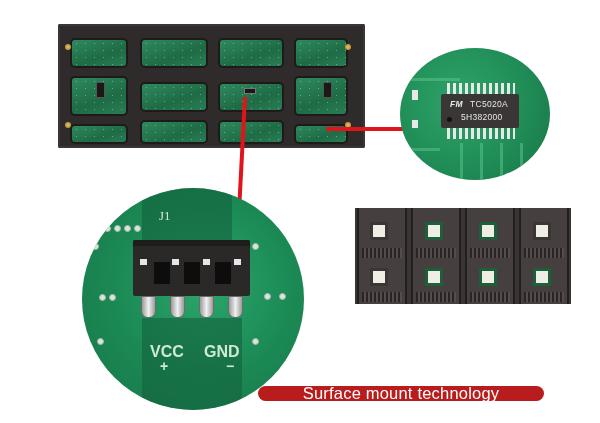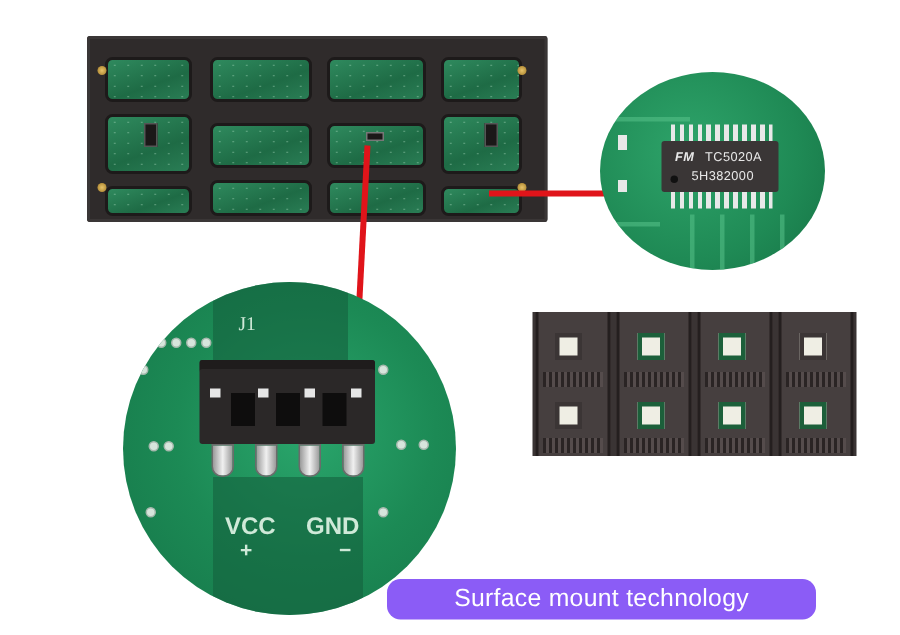--- a/index.html
+++ b/index.html
@@ -83,22 +83,22 @@
   .smd {
     position: absolute; left: 355px; top: 208px; width: 216px; height: 96px;
     background: #3a3434; overflow: hidden;
   }
   .smd-col { position: absolute; top: 0; width: 50px; height: 96px; background: #463f3f; border-left: 2px solid #241f1f; border-right: 2px solid #241f1f; }
   .smd-led { position: absolute; width: 18px; height: 18px; background: #efeee4; border: 3px solid #1c5f3a; }
   .smd-rib { position: absolute; width: 40px; height: 10px; background: repeating-linear-gradient(90deg,#2a2424 0 2px,#554c4c 2px 4px); }
 
   
   .caption {
-    position: absolute; left: 258px; top: 386px; width: 286px; height: 27px;
-    background: #8b5cf6; border-radius: 9px;
+    position: absolute; left: 258px; top: 386px; width: 286px; height: 15px;
+    background: #b91c1c; border-radius: 9px;
     color: #ffffff; font-size: 16.5px; display: flex; align-items: center; justify-content: center;
     letter-spacing: 0.2px;
   }
 </style>
 </head>
 <body>
 
 <div class="module">
 
   <div class="cell" style="left:12px;top:14px;width:58px;height:30px;"></div>

